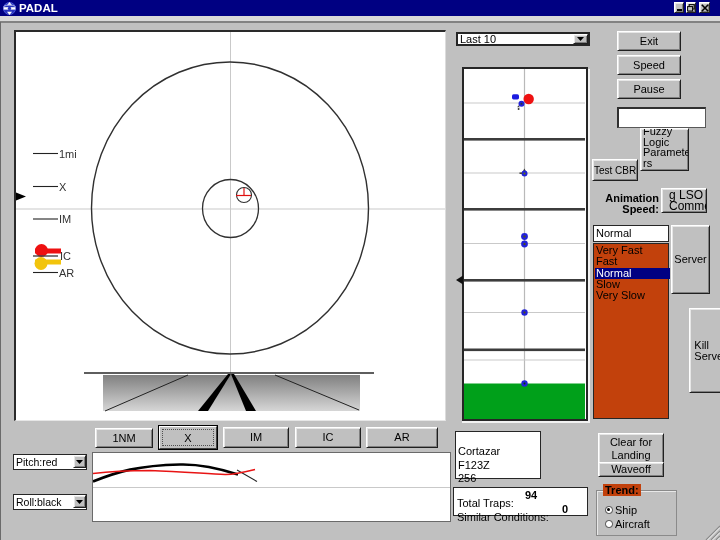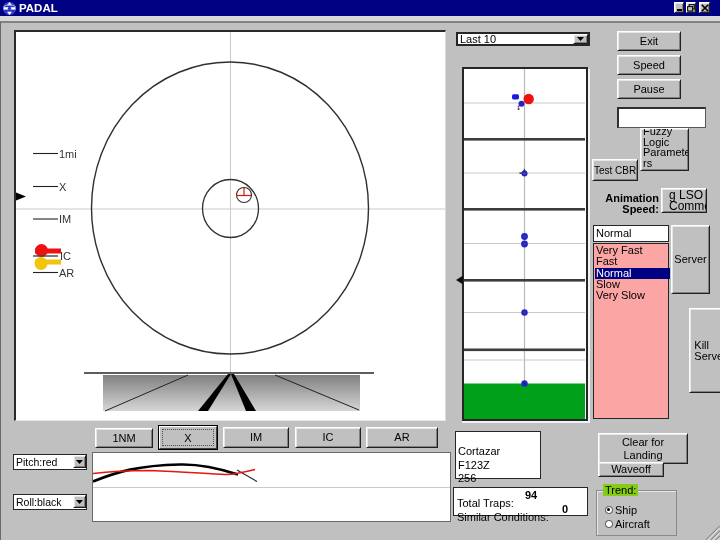--- a/index.html
+++ b/index.html
@@ -160,21 +160,21 @@
   </div>
   <div class="btn" style="left:592px;top:159px;width:46px;height:22px;font-size:10px;white-space:nowrap;">Test CBR</div>
   <div class="abs" style="left:592px;top:193px;width:67px;text-align:right;line-height:10.5px;font-size:11px;font-weight:bold;">Animation<br>Speed:</div>
   <div class="btn" style="left:661px;top:188px;width:46px;height:25px;justify-content:flex-start;overflow:hidden;">
      <div style="margin-left:7px;line-height:10.5px;font-size:12px;">g LSO<br>Commen</div>
   </div>
 
   <div class="abs" style="left:593px;top:225px;width:76px;height:17px;background:#FFF;box-sizing:border-box;border:1.5px solid #262626;">
     <div style="position:absolute;left:2px;top:1px;font-size:11px;">Normal</div>
   </div>
-  <div class="abs" style="left:593px;top:243px;width:76px;height:176px;background:#fca5a5;box-sizing:border-box;border:1.5px solid #262626;">
+  <div class="abs" style="left:593px;top:243px;width:76px;height:176px;background:#c2410c;box-sizing:border-box;border:1.5px solid #262626;">
     <div style="position:absolute;left:2px;top:1px;font-size:11px;line-height:11px;">Very Fast<br>Fast</div>
     <div style="position:absolute;left:0.5px;top:24px;width:73.5px;height:11px;background:#000082;color:#FFF;font-size:11px;line-height:11px;padding-left:1.5px;">Normal</div>
     <div style="position:absolute;left:2px;top:35px;font-size:11px;line-height:11px;">Slow<br>Very Slow</div>
   </div>
 
   <div class="btn" style="left:671px;top:225px;width:39px;height:69px;">Server</div>
   <div class="btn" style="left:671px;top:308px;width:40px;height:85px;justify-content:center;margin-left:18px;">
      <div style="margin-left:3px;line-height:11px;">Kill<br>Server</div>
   </div>
 
@@ -215,26 +215,26 @@
   <div class="abs" style="left:455px;top:431px;width:86px;height:48px;background:#FFF;box-sizing:border-box;border:1.5px solid #262626;">
     <div style="position:absolute;left:2px;top:13px;font-size:11px;line-height:13.5px;">Cortazar<br>F123Z<br>256</div>
   </div>
 
   <div class="abs" style="left:453px;top:487px;width:135px;height:29px;background:#FFF;box-sizing:border-box;border:1px solid #262626;">
     <div style="position:absolute;left:3px;top:1px;font-size:11px;line-height:13.5px;margin-top:8px;">Total Traps:<br>Similar Conditions:</div>
     <div style="position:absolute;left:71px;top:1px;font-size:11px;font-weight:bold;">94</div>
     <div style="position:absolute;left:108px;top:14.5px;font-size:11px;font-weight:bold;">0</div>
   </div>
 
-  <div class="btn" style="left:598px;top:433px;width:90px;height:31px;">
+  <div class="btn" style="left:598px;top:433px;width:66px;height:31px;">
      <div style="text-align:center;line-height:12.5px;">Clear for<br>Landing</div>
   </div>
   <div class="btn" style="left:598px;top:462px;width:66px;height:15px;">Waveoff</div>
   <div class="abs" style="left:596px;top:490px;width:81px;height:46px;box-sizing:border-box;border:1px solid #8A8A8A;box-shadow:inset 1px 1px 0 #E8E8E8;"></div>
-  <div class="abs" style="left:603px;top:484px;background:#84cc16;padding:0 2px;font-size:11px;">Trend:</div>
+  <div class="abs" style="left:603px;top:484px;background:#c2410c;padding:0 2px;font-size:11px;font-weight:bold;">Trend:</div>
   <div class="abs" style="left:605px;top:506px;width:7.5px;height:7.5px;border-radius:50%;background:#FFF;border:1px solid #444;box-sizing:border-box;"></div>
   <div class="abs" style="left:607.2px;top:508.2px;width:3px;height:3px;border-radius:50%;background:#000;"></div>
   <div class="abs" style="left:615px;top:504px;font-size:11px;">Ship</div>
   <div class="abs" style="left:605px;top:520px;width:7.5px;height:7.5px;border-radius:50%;background:#FFF;border:1px solid #444;box-sizing:border-box;"></div>
   <div class="abs" style="left:615px;top:518px;font-size:11px;">Aircraft</div>
 
   <svg class="abs" style="left:704px;top:524px;" width="16" height="16" viewBox="0 0 16 16">
     <line x1="2" y1="16" x2="16" y2="2" stroke="#8A8A8A" stroke-width="1.2"></line>
     <line x1="3.5" y1="16" x2="16" y2="3.5" stroke="#F2F2F2" stroke-width="1"></line>
     <line x1="7" y1="16" x2="16" y2="7" stroke="#8A8A8A" stroke-width="1.2"></line>

